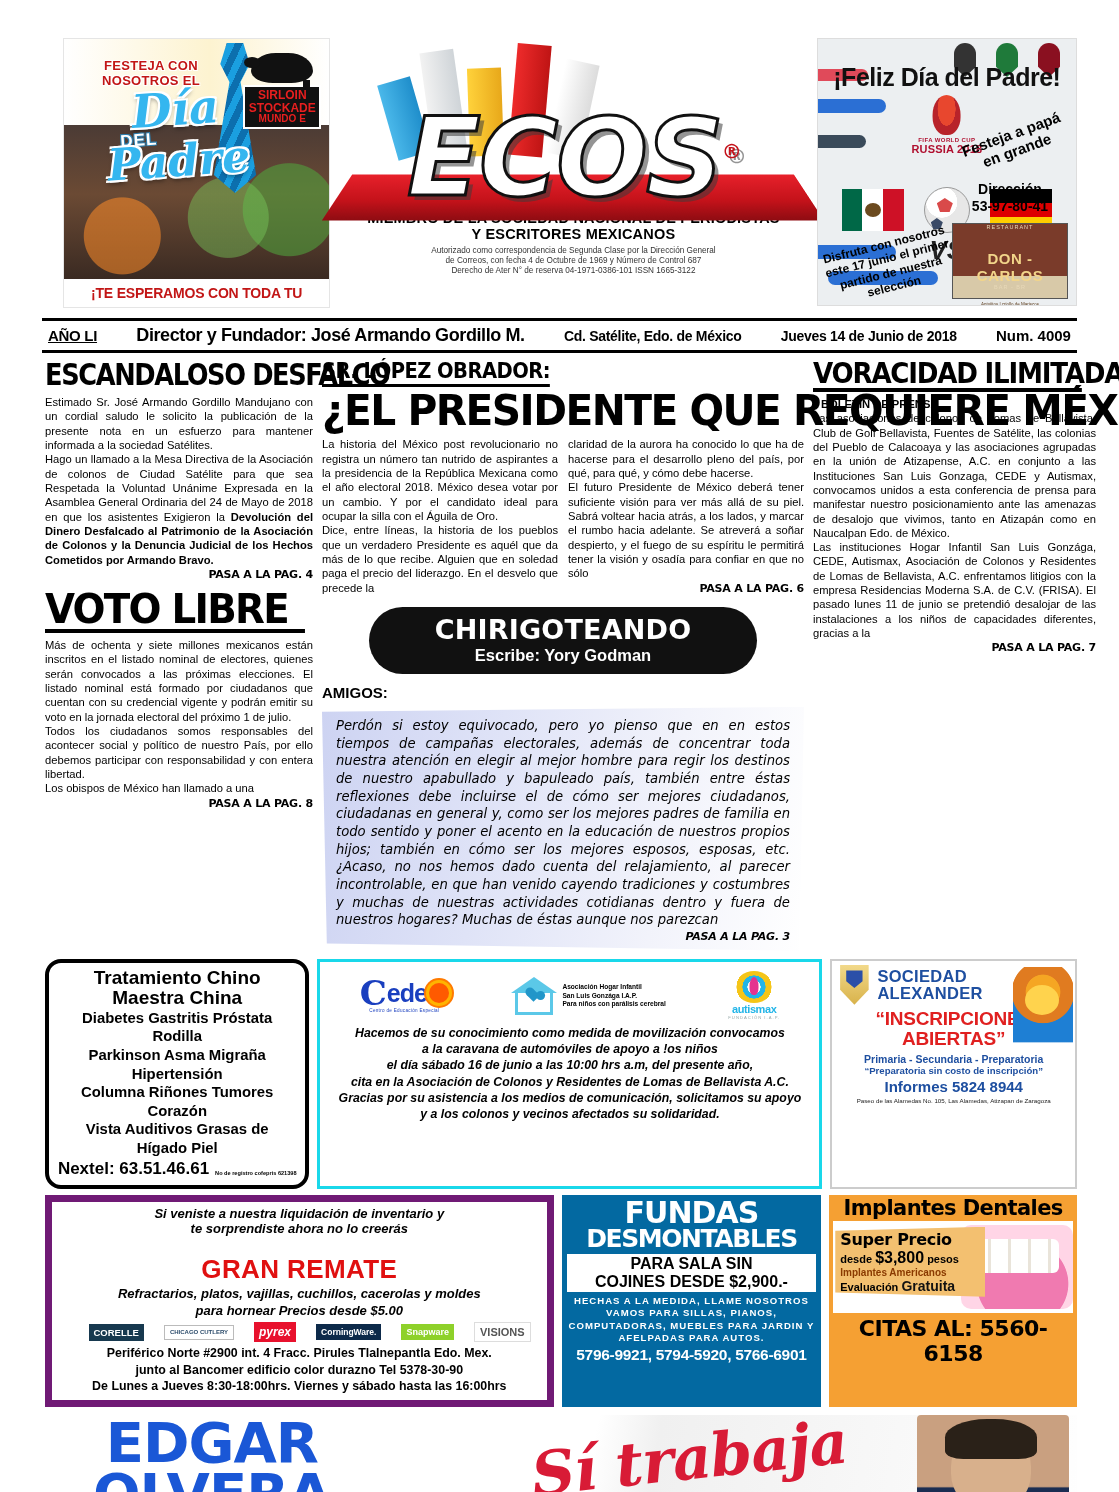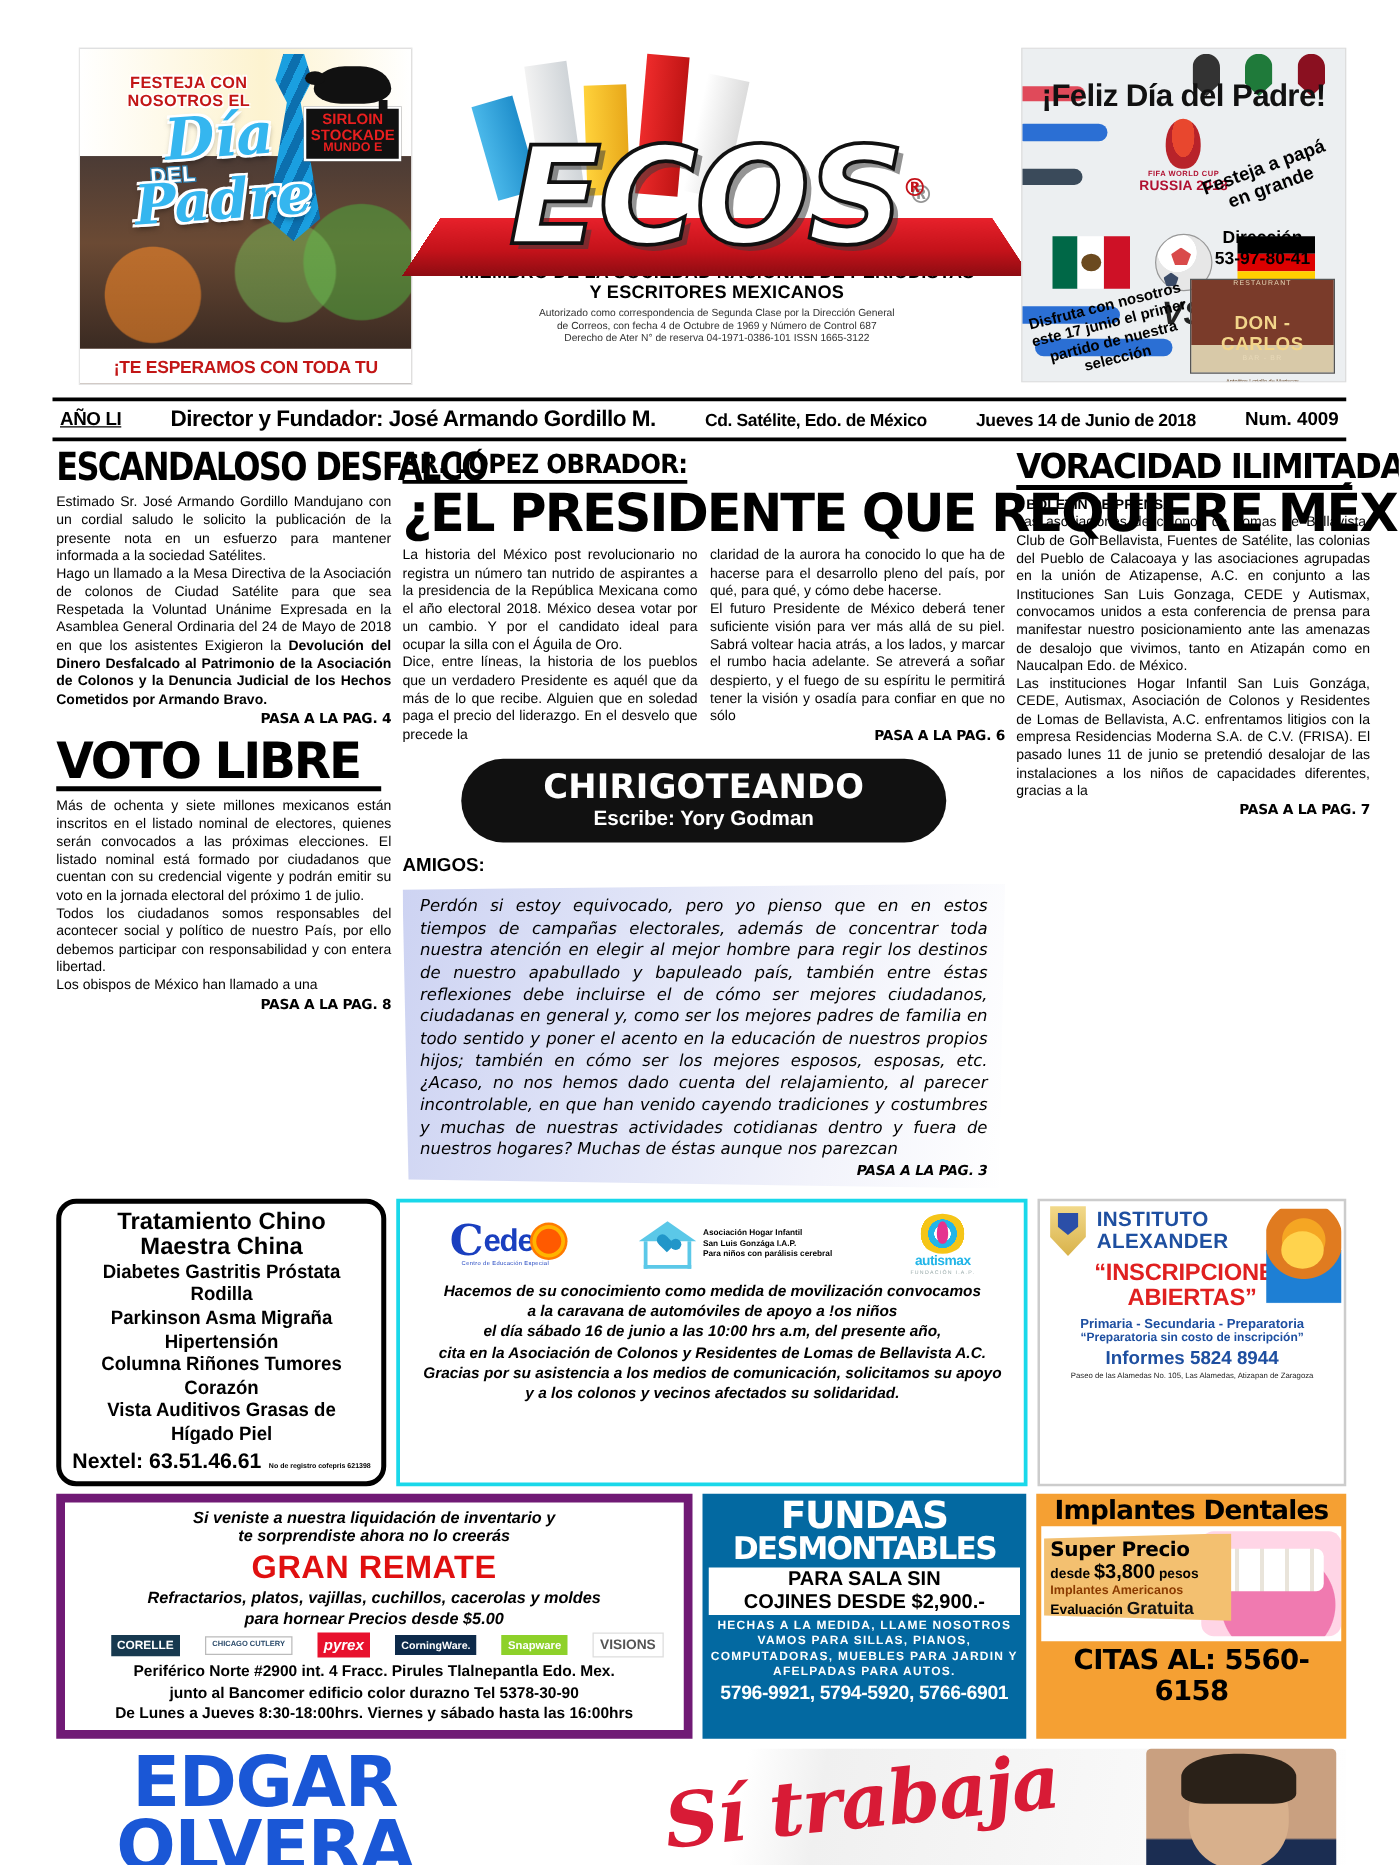--- a/index.html
+++ b/index.html
@@ -261,21 +261,21 @@
   .lion { position:absolute; right:2px; top:6px; width:60px;height:96px;
     background: radial-gradient(circle at 50% 26%, #f5a623 0 22%, #e07b20 23% 40%, transparent 41%),
                 linear-gradient(180deg, transparent 0 34%, #1e7fd4 34% 78%, transparent 79%);
   }
   .lion:after{content:"";position:absolute;left:12px;top:18px;width:34px;height:30px;background:#ffd34d;border-radius:50%;}
 
   
   .adrow3 { display:flex; padding: 6px 42px 0 45px; gap: 8px; align-items: stretch;}
   .ad-remate { width: 513px; border: 7px solid #701a75; padding: 4px 16px 6px; text-align:center;}
   .rem-l1 { font-style:italic; font-weight:bold; font-size: 13px; line-height:1.18;}
-  .rem-gran { color:#e01010; font-weight:bold; font-size: 26px; letter-spacing:.4px; margin-top:2px;}
+  .rem-gran { color:#e01010; font-weight:bold; font-size: 26px; letter-spacing:.4px; margin-top:18px;}
   .rem-l2 { font-style:italic; font-weight:bold; font-size: 13px; line-height: 1.2; margin-top:1px;}
   .brands { display:flex; align-items:center; justify-content:flex-end; gap:20px; margin: 4px 0 3px; flex-wrap:nowrap;}
   .brand { font-size: 9.5px; font-weight:bold; padding: 3px 5px; color:#fff; white-space:nowrap;}
   .b-corelle{background:#17394f;} .b-chicago{background:#fff;color:#2a4a6a;border:1px solid #bbb;font-size:6px;line-height:1.05;}
   .b-pyrex{background:#e8112d;font-size:12px;font-style:italic;}
   .b-corning{background:#0d2a4a;font-size:8.5px;}
   .b-snap{background:#8ed12a;color:#fff;font-size:9px;}
   .b-visions{background:#fff;color:#555;border:1px solid #ddd;font-size:11px;}
   .rem-addr { font-weight:bold; font-size: 12.4px; line-height:1.3;}
 
@@ -540,21 +540,21 @@
         <div>Gracias por su asistencia a los medios de comunicación, solicitamos su apoyo</div>
         <div>y a los colonos y vecinos afectados su solidaridad.</div>
       </div>
     </div>
 
     <div class="ad-alexander">
       <div class="lion"></div>
       <div class="alex-head">
         <div class="crest"></div>
         <div class="alex-name">
-          <div>INSTITUTO</div>
+          <div>SOCIEDAD</div>
           <div>ALEXANDER</div>
         </div>
       </div>
       <div class="alex-insc">
         <div>“INSCRIPCIONES</div>
         <div>ABIERTAS”</div>
       </div>
       <div class="alex-lvl">Primaria  -  Secundaria  -  Preparatoria</div>
       <div class="alex-quote">“Preparatoria sin costo de inscripción”</div>
       <div class="alex-inf">Informes 5824 8944</div>

